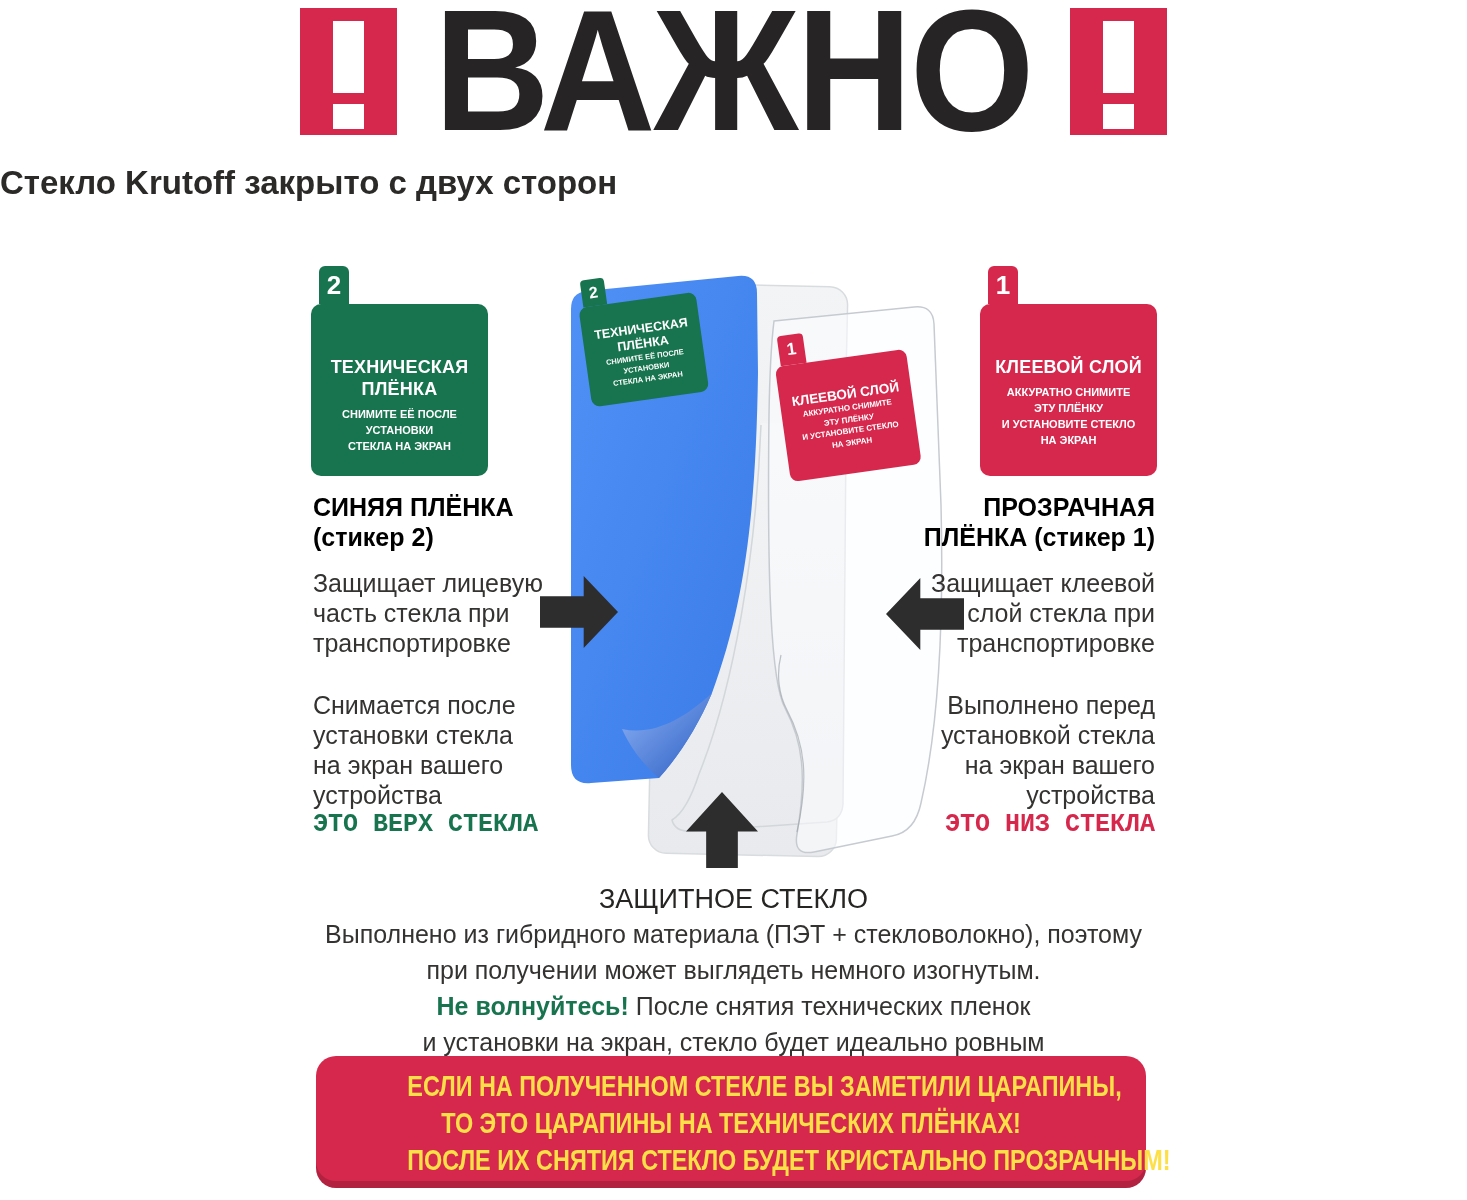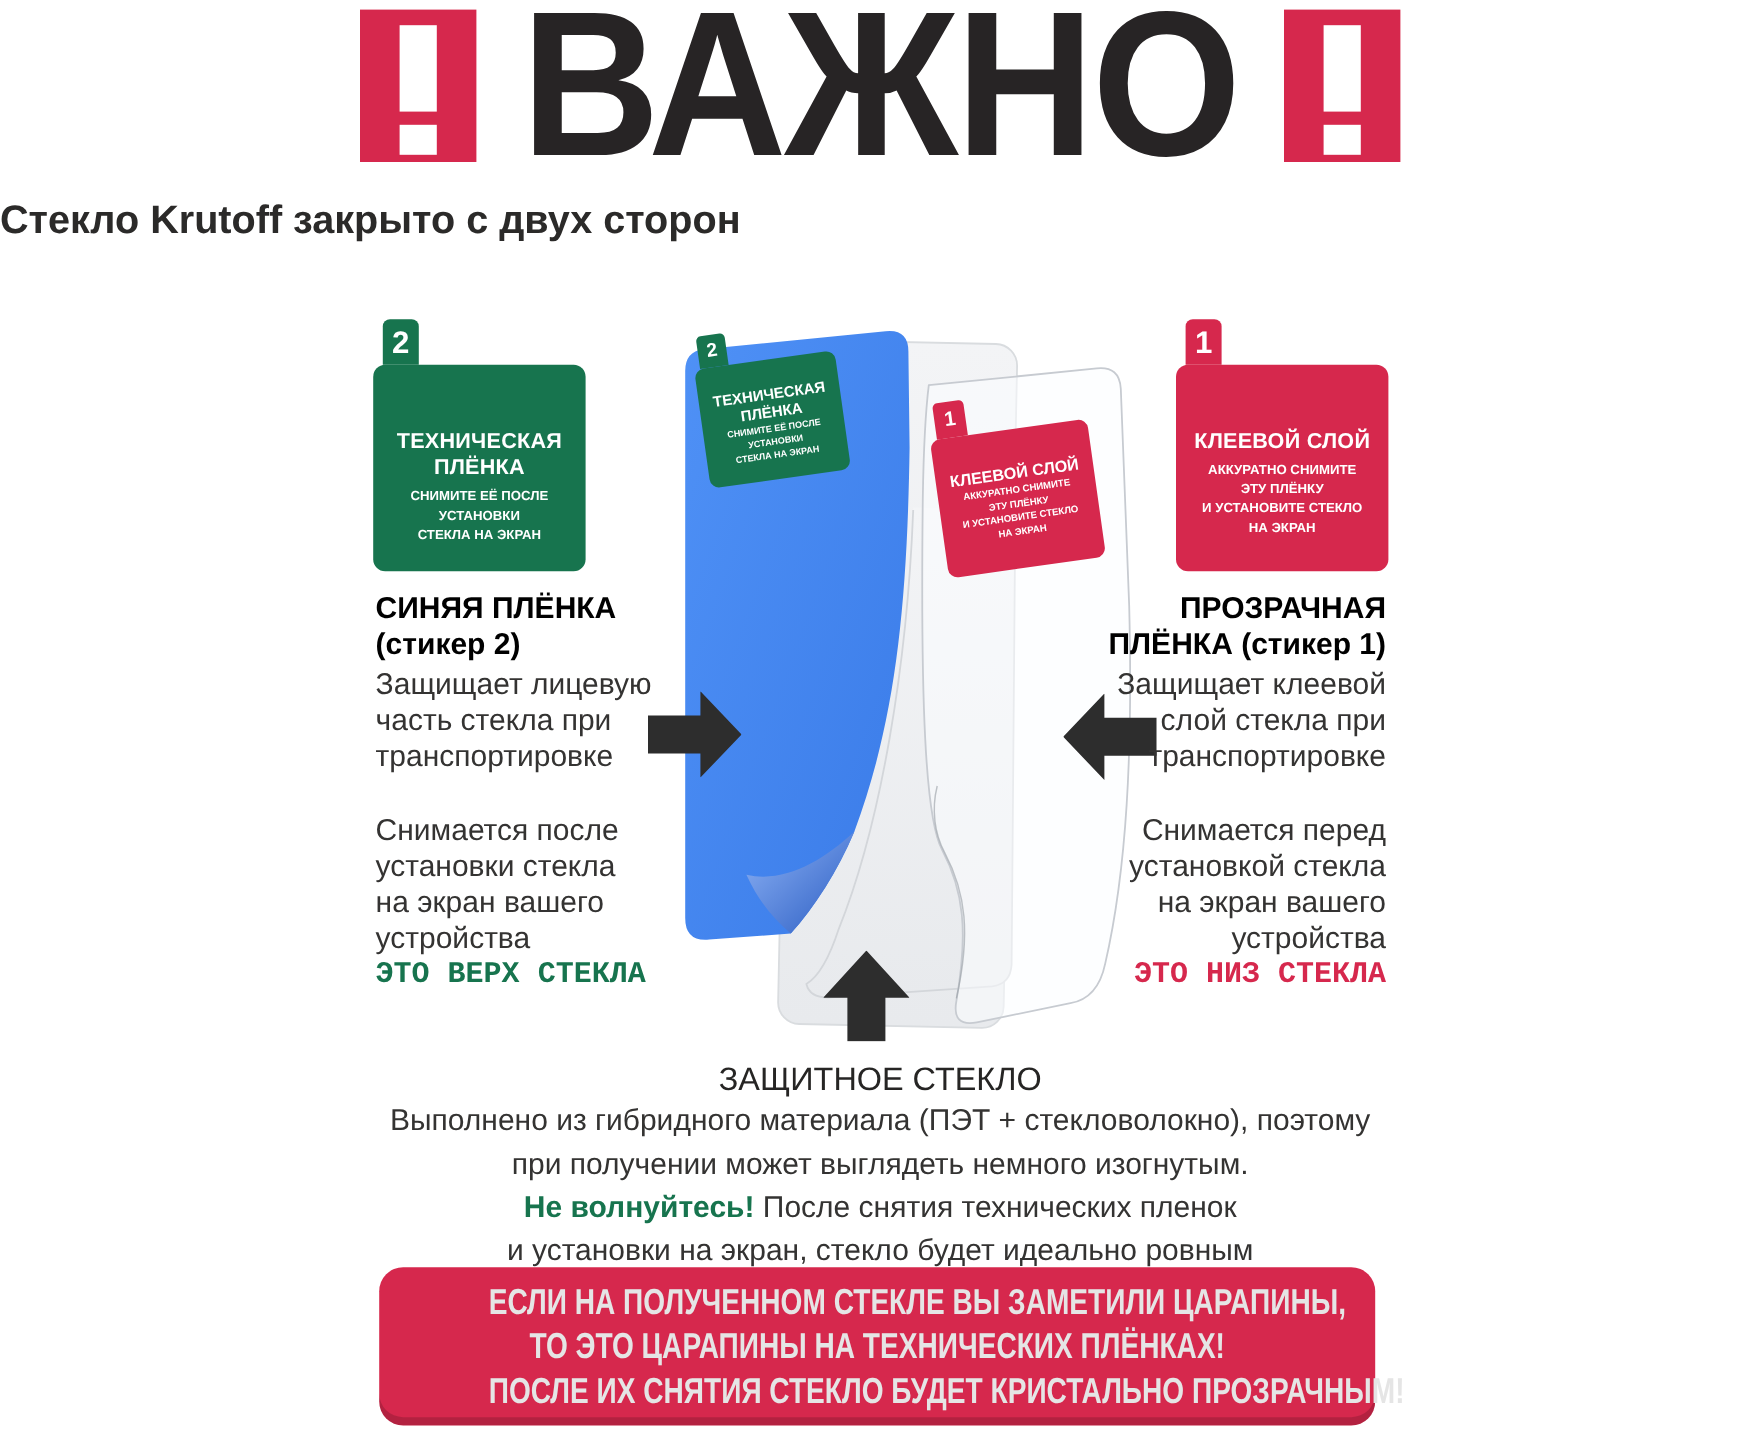--- a/index.html
+++ b/index.html
@@ -57,36 +57,36 @@
       clip-path:polygon(100% 28%,44% 28%,44% 0%,0% 50%,44% 100%,44% 72%,100% 72%);}
   .arrow-up{left:686px;top:792px;width:72px;height:76px;
       clip-path:polygon(50% 0%,100% 52%,72% 52%,72% 100%,28% 100%,28% 52%,0% 52%);}
 
   
   .col{position:absolute;top:492px;font-size:25px;line-height:30px;color:#343332;}
   .col .line{white-space:nowrap;}
   .col-left{left:313px;width:250px;text-align:left;}
   .col-right{right:312px;width:250px;text-align:right;}
   .col .heading{font-weight:bold;color:#000000;}
-  .col .para1{margin-top:3px;}
+  .col .para1{margin-top:16px;}
   .col .para2{margin-top:32px;}
   .col .footer{font-weight:bold;font-family:Liberation Mono, monospace;}
   .green-text{color:var(--green);}
   .red-text{color:var(--red);}
 
   
   .glass-heading{position:absolute;top:884px;left:0;right:0;text-align:center;
                  font-weight:normal;font-size:27px;color:#262524;}
   .glass-para{position:absolute;top:916px;left:0;right:0;text-align:center;
               font-size:25px;line-height:36px;color:#343332;}
   .glass-para .hl{font-weight:bold;color:var(--green);}
 
   
   .banner{position:absolute;left:316px;top:1056px;width:830px;height:132px;background:var(--red);
-          border-radius:20px;color:#e5e5e5;font-weight:bold;text-align:center;
+          border-radius:20px;color:#fde047;font-weight:bold;text-align:center;
           box-shadow:inset 0 -7px 0 rgba(0,0,0,.16);padding-top:11px;}
   .banner .line{font-size:30px;line-height:37px;transform:scaleX(.78);white-space:nowrap;}
 </style>
 </head>
 <body>
 
 <div class="page">
 
   <div class="excl left">
     <div class="bar"></div>
@@ -203,21 +203,21 @@
     <div class="heading">
       <div class="line">ПРОЗРАЧНАЯ</div>
       <div class="line">ПЛЁНКА (стикер 1)</div>
     </div>
     <div class="para1">
       <div class="line">Защищает клеевой</div>
       <div class="line">слой стекла при</div>
       <div class="line">транспортировке</div>
     </div>
     <div class="para2">
-      <div class="line">Снимается перед</div>
+      <div class="line">Выполнено перед</div>
       <div class="line">установкой стекла</div>
       <div class="line">на экран вашего</div>
       <div class="line">устройства</div>
     </div>
     <div class="footer red-text line">ЭТО НИЗ СТЕКЛА</div>
   </div>
 
   <div class="glass-heading">ЗАЩИТНОЕ СТЕКЛО</div>
   <div class="glass-para">
     <div>Выполнено из гибридного материала (ПЭТ + стекловолокно), поэтому</div>

